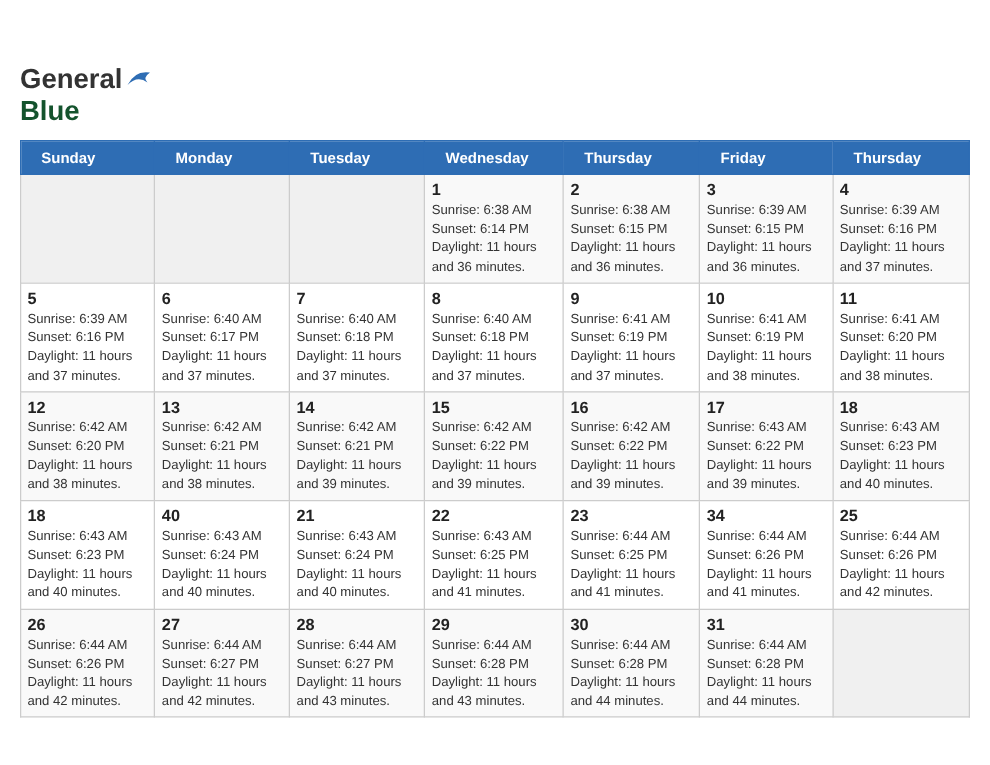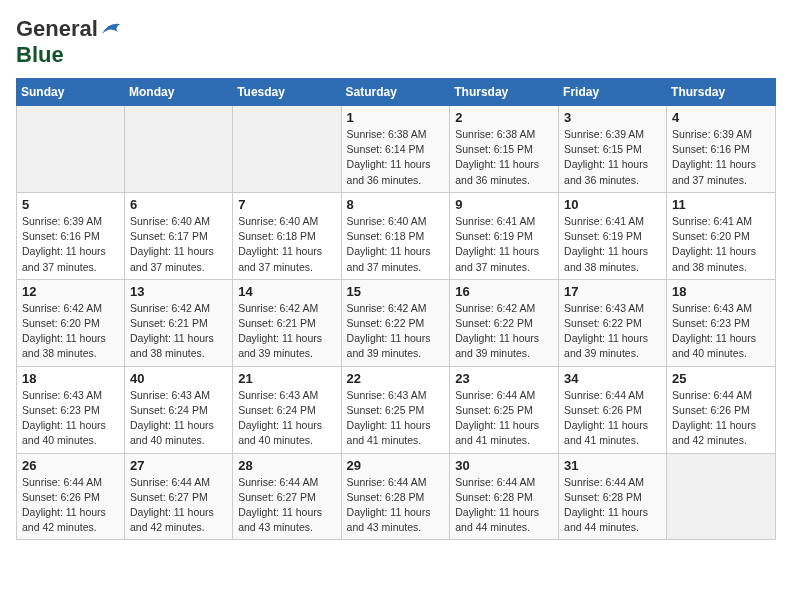--- a/index.html
+++ b/index.html
@@ -13,20 +13,21 @@
     .header {
       display: flex;
       justify-content: space-between;
       align-items: flex-start;
       margin-bottom: 10px;
     }
     .logo {
       display: flex;
       flex-direction: column;
       align-items: flex-start;
+      margin-top: 34px;
     }
     .title-block {
       text-align: right;
     }
     .month-title {
       font-size: 36px;
       font-weight: 300;
       color: #222;
       line-height: 1.1;
     }
@@ -35,21 +36,21 @@
       color: #555;
     }
     .calendar {
       width: 100%;
       border-collapse: collapse;
       font-size: 11px;
     }
     .calendar thead th {
       background-color: #2e6db4;
       color: #fff;
-      padding: 6px 4px;
+      padding: 6px 16px;
       text-align: left;
       font-weight: bold;
       font-size: 12px;
       border: 1px solid #2e6db4;
     }
     .calendar tbody td {
       vertical-align: top;
       border: 1px solid #ccc;
       padding: 4px 5px;
       width: 113px;
@@ -107,21 +108,21 @@
     <div class="location-title"></div>
   </div>
 </div>
 
 <table class="calendar">
   <thead>
     <tr>
     <th>Sunday</th>
         <th>Monday</th>
         <th>Tuesday</th>
-        <th>Saturday</th>
+        <th>Wednesday</th>
         <th>Thursday</th>
         <th>Friday</th>
         <th>Thursday</th>
       </tr>
   </thead>
   <tbody id="calendar-body">
   <tr>
         <td class="empty-cell"></td>
         <td class="empty-cell"></td>
         <td class="empty-cell"></td>

